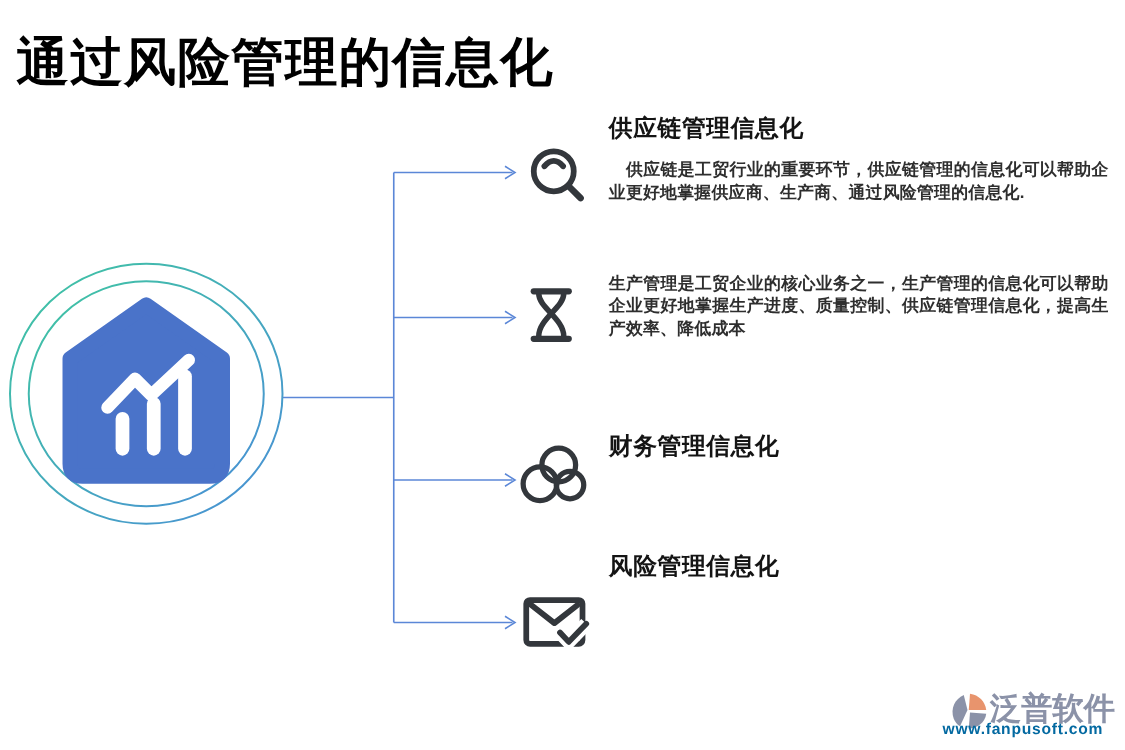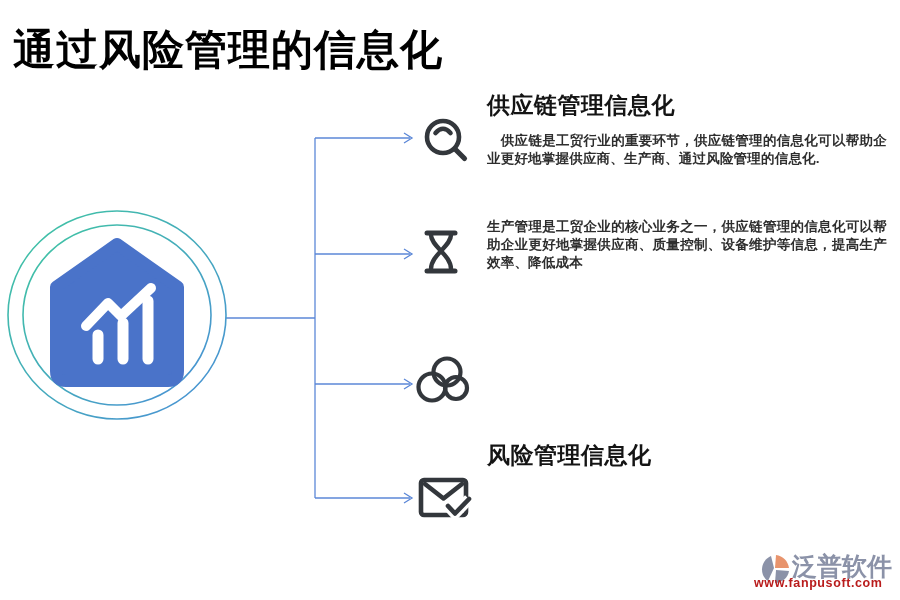--- a/index.html
+++ b/index.html
@@ -13,40 +13,40 @@
   .main-title {
     position:absolute; left:13px; top:22px;
     font-size:42px; font-weight:bold; color:#000;
     letter-spacing:1px; white-space:nowrap;
   }
   .overlay { position:absolute; left:0; top:0; pointer-events:none; }
   .center-graphic { position:absolute; left:2px; top:202px; }
   .icon-box { position:absolute; }
   .section { position:absolute; left:487px; width:400px; }
   .sec-title {
-    font-size:23px; font-weight:bold; color:#141414;
+    font-size:19px; font-weight:bold; color:#141414;
     margin:0 0 11px 0; letter-spacing:0.5px;
   }
   .sec-body {
     font-size:13.5px; line-height:18px; font-weight:bold;
     color:#2e2e2e; letter-spacing:0.2px; text-align:justify;
   }
   .sec-supply { top:90px; }
   .sec-production { top:218px; }
   .sec-finance { top:344px; }
   .sec-risk { top:440px; }
   .watermark { position:absolute; left:752px; top:550px; width:146px; height:44px; }
   .brand-icon { position:absolute; left:6px; top:2px; }
   .brand-name {
     position:absolute; left:40px; top:0px;
     font-size:25px; font-weight:bold; color:#8b92a8; white-space:nowrap;
   }
   .brand-url {
     position:absolute; left:2px; top:26px;
-    font-size:12.5px; font-weight:bold; color:#b91c1c;
+    font-size:12.5px; font-weight:bold; color:#0369a1;
     letter-spacing:0.6px; white-space:nowrap;
   }
 </style>
 </head>
 <body>
 
 <div class="main-title">通过风险管理的信息化</div>
 
 <svg class="overlay" width="900" height="600">
   <g stroke="#5b87d7" stroke-width="1.3" fill="none">
@@ -124,24 +124,25 @@
     <path d="M31,32 L38,39.5 L52,25" stroke="#33373c" stroke-width="4.6" fill="none" stroke-linecap="round" stroke-linejoin="round"></path>
   </svg>
 </div>
 
 <div class="section sec-supply">
   <h2 class="sec-title">供应链管理信息化</h2>
   <div class="sec-body">　供应链是工贸行业的重要环节，供应链管理的信息化可以帮助企业更好地掌握供应商、生产商、通过风险管理的信息化.</div>
 </div>
 
 <div class="section sec-production">
-  <div class="sec-body">生产管理是工贸企业的核心业务之一，供应链管理的信息化可以帮助企业更好地掌握供应商、质量控制、设备维护等信息，提高生产效率、降低成本</div>
+  <div class="sec-body">生产管理是工贸企业的核心业务之一，生产管理的信息化可以帮助企业更好地掌握生产进度、质量控制、供应链管理信息化，提高生产效率、降低成本</div>
 </div>
 
 <div class="section sec-finance">
+  <h2 class="sec-title">财务管理信息化</h2>
 </div>
 
 <div class="section sec-risk">
   <h2 class="sec-title">风险管理信息化</h2>
 </div>
 
 <div class="watermark">
   <svg class="brand-icon" width="34" height="34" viewBox="0 0 34 34">
     <path d="M18,3 C25,4 30,9 31,16 L17,16 Z" fill="#e8946d"></path>
     <path d="M13,4 C6,7 2,15 5,23 C6,25.5 8,28 10,29 L16,16 Z" fill="#8b92a8"></path>

